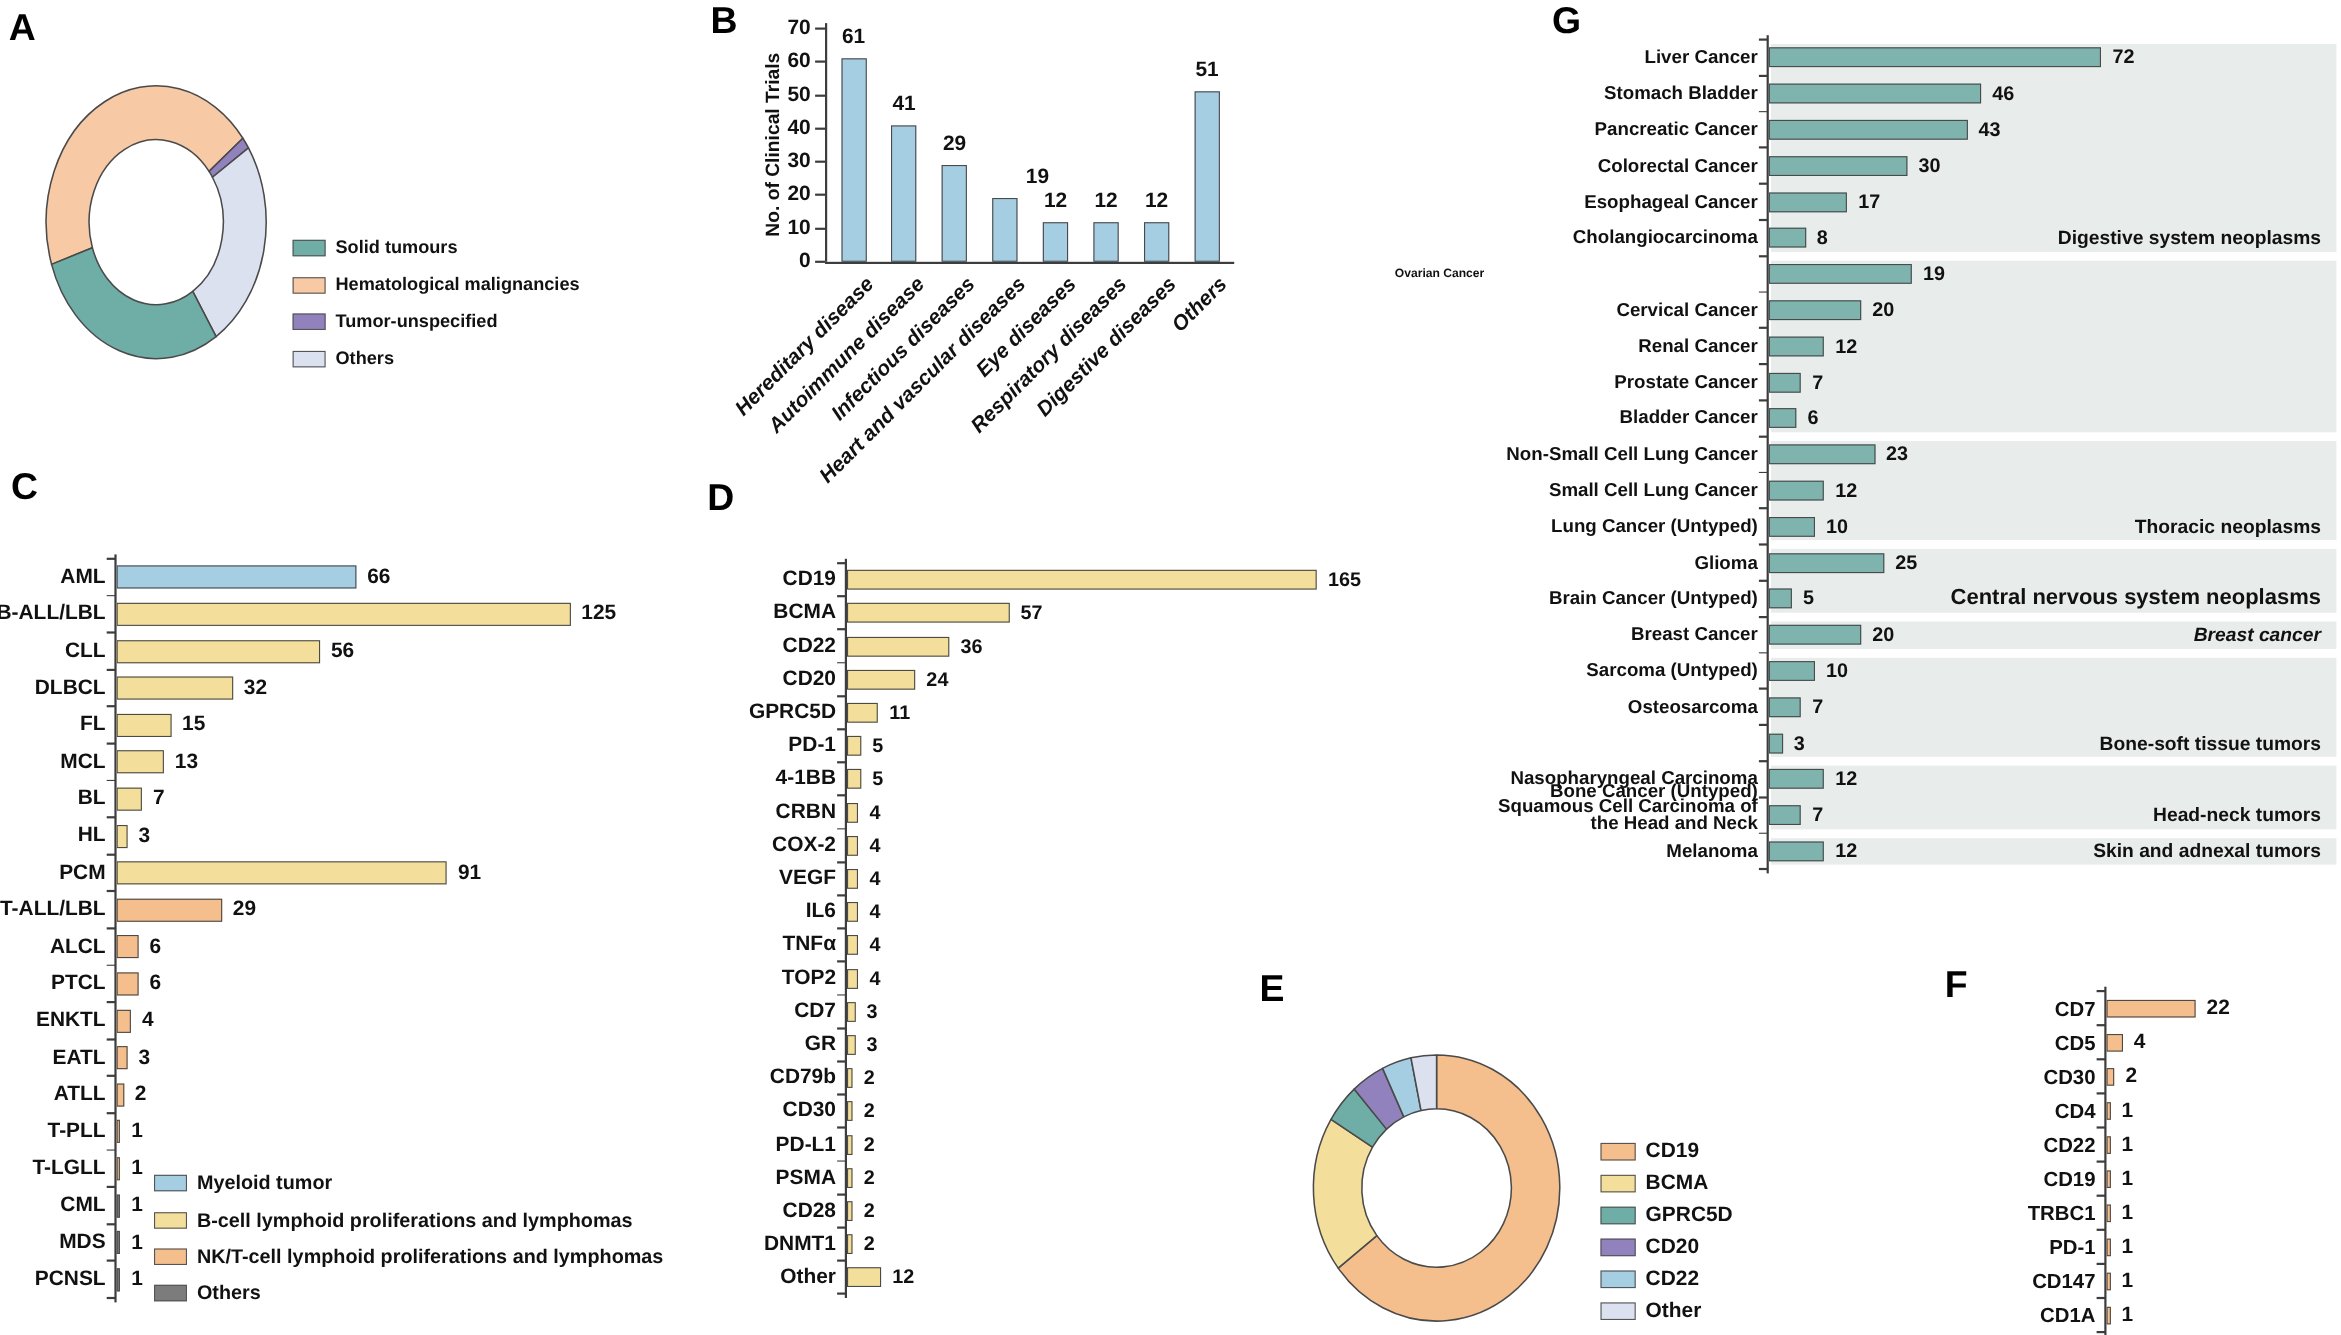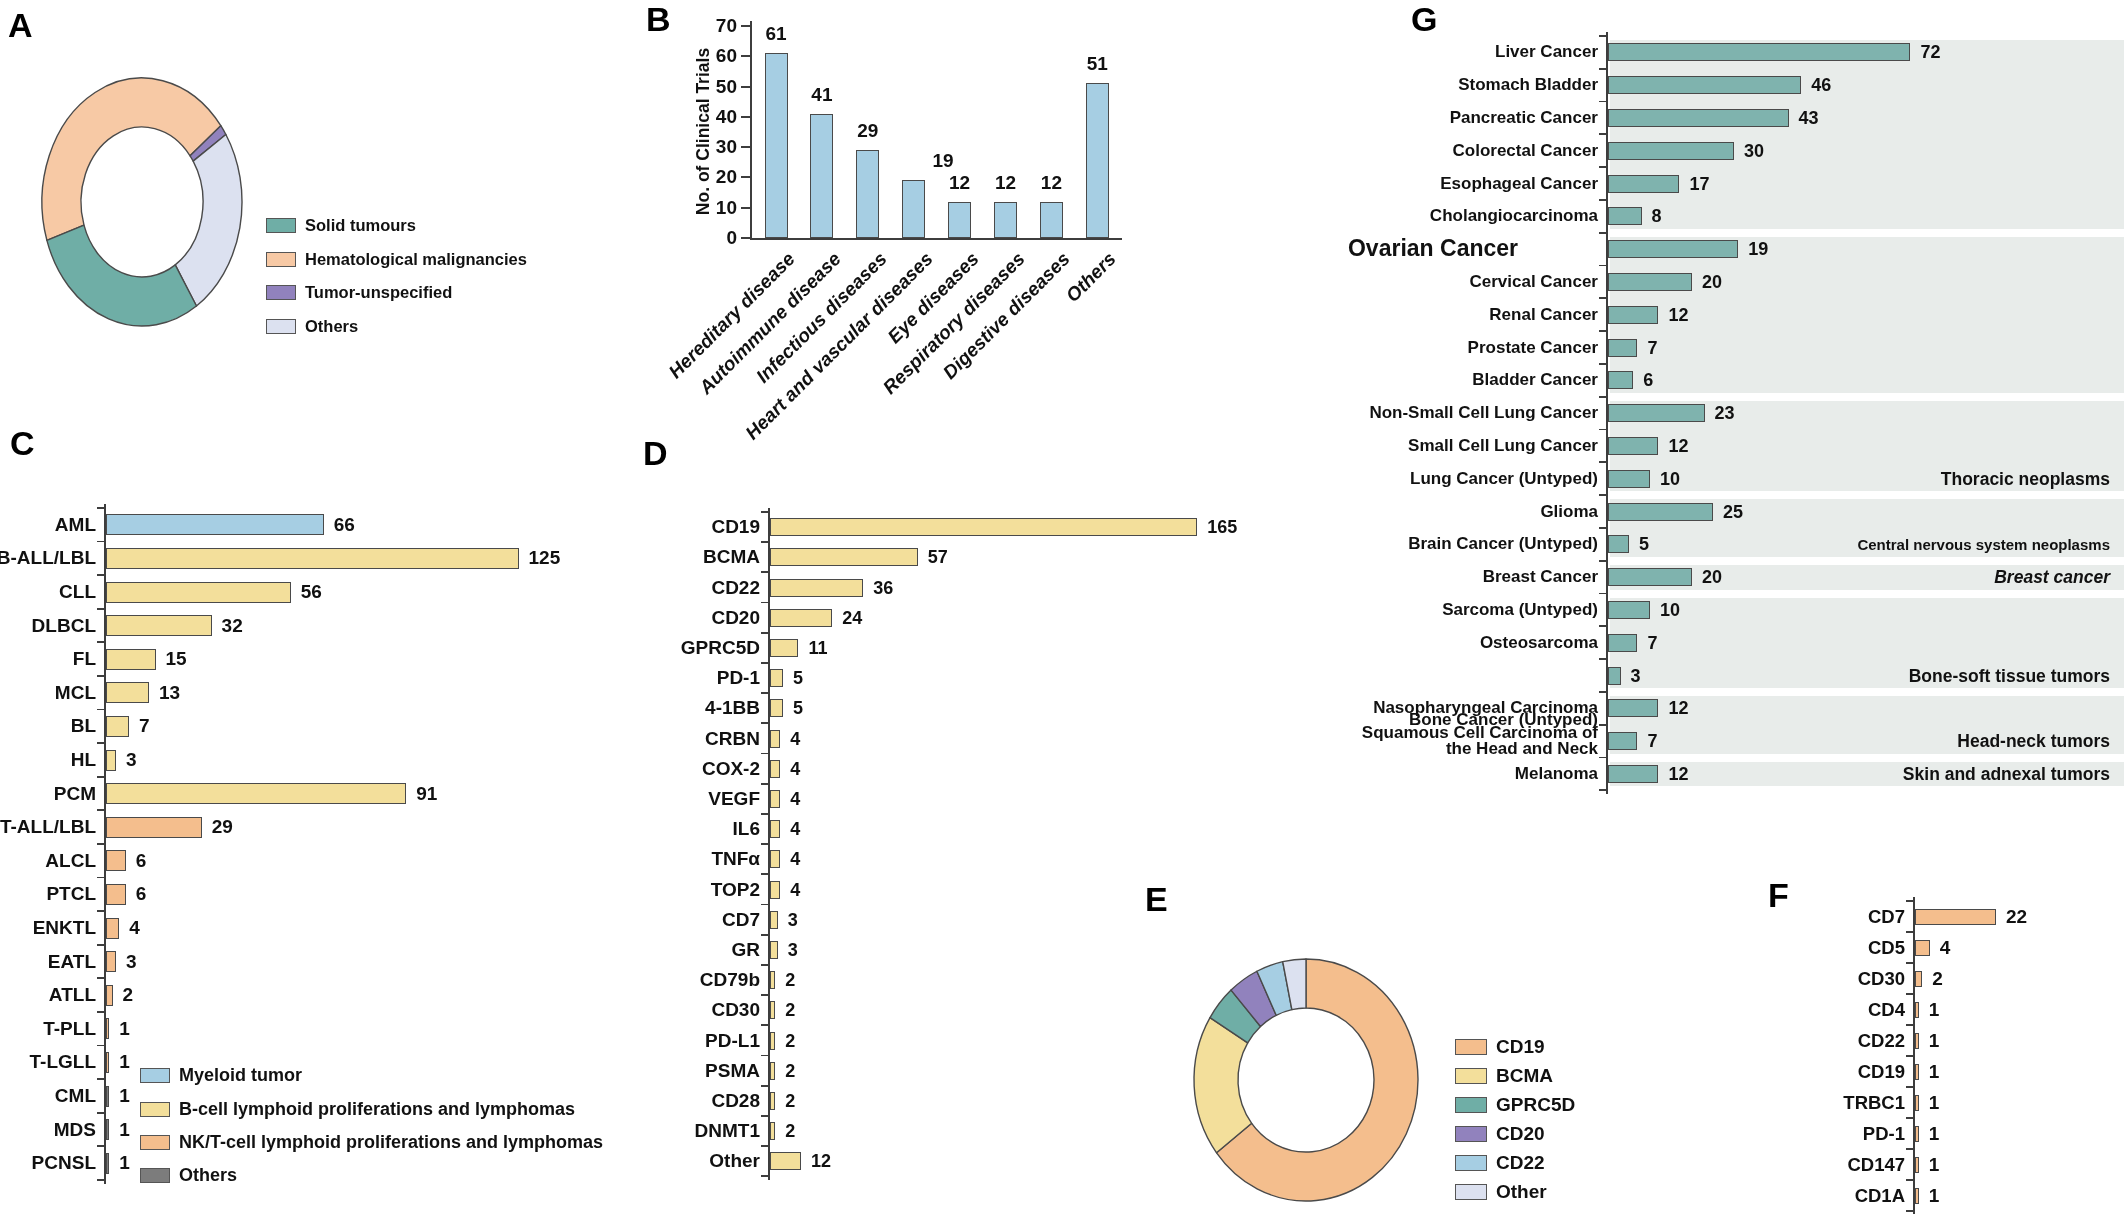--- a/index.html
+++ b/index.html
@@ -382,25 +382,26 @@
       <div class="lab" style="left: 1605px; top: 1164.5px; width: 300px; text-align: right; font-size: 18.5px; transform: translateY(-50%);">CD147</div>
       <div class="bar" style="left: 1915px; top: 1156.5px; width: 3.68px; height: 16px; background: rgb(244, 190, 141);"></div>
       <div class="val" style="left: 1928.68px; top: 1164.5px; font-size: 19px; transform: translateY(-50%);">1</div>
       <div class="lab" style="left: 1605px; top: 1195.5px; width: 300px; text-align: right; font-size: 18.5px; transform: translateY(-50%);">CD1A</div>
       <div class="bar" style="left: 1915px; top: 1187.5px; width: 3.68px; height: 16px; background: rgb(244, 190, 141);"></div>
       <div class="val" style="left: 1928.68px; top: 1195.5px; font-size: 19px; transform: translateY(-50%);">1</div>
     </div>
 
   <div class="chart">
       <div class="band" style="left: 1610px; top: 40px; width: 514px; height: 188.8px; background: rgb(232, 236, 234);"></div>
+      <div class="group-lab" style="left: 1510px; top: 216.4px; width: 600px; font-size: 17.5px; transform: translateY(-50%);">Digestive system neoplasms</div>
       <div class="band" style="left: 1610px; top: 236.8px; width: 514px; height: 156px; background: rgb(232, 236, 234);"></div>
       <div class="band" style="left: 1610px; top: 400.8px; width: 514px; height: 90.4px; background: rgb(232, 236, 234);"></div>
       <div class="group-lab" style="left: 1510px; top: 478.8px; width: 600px; font-size: 17.5px; transform: translateY(-50%);">Thoracic neoplasms</div>
       <div class="band" style="left: 1610px; top: 499.2px; width: 514px; height: 57.6px; background: rgb(232, 236, 234);"></div>
-      <div class="group-lab" style="left: 1510px; top: 544.4px; width: 600px; font-size: 15px; transform: translateY(-50%);">Central nervous system neoplasms</div>
+      <div class="group-lab" style="left: 1510px; top: 544.4px; width: 600px; font-size: 20px; transform: translateY(-50%);">Central nervous system neoplasms</div>
       <div class="band" style="left: 1610px; top: 564.8px; width: 514px; height: 24.8px; background: rgb(232, 236, 234);"></div>
       <div class="group-lab" style="left: 1510px; top: 577.2px; width: 600px; font-size: 17.5px; transform: translateY(-50%); font-style: italic;">Breast cancer</div>
       <div class="band" style="left: 1610px; top: 597.6px; width: 514px; height: 90.4px; background: rgb(232, 236, 234);"></div>
       <div class="group-lab" style="left: 1510px; top: 675.6px; width: 600px; font-size: 17.5px; transform: translateY(-50%);">Bone-soft tissue tumors</div>
       <div class="band" style="left: 1610px; top: 696px; width: 514px; height: 57.6px; background: rgb(232, 236, 234);"></div>
       <div class="group-lab" style="left: 1510px; top: 741.2px; width: 600px; font-size: 17.5px; transform: translateY(-50%);">Head-neck tumors</div>
       <div class="band" style="left: 1610px; top: 761.6px; width: 514px; height: 24.8px; background: rgb(232, 236, 234);"></div>
       <div class="group-lab" style="left: 1510px; top: 774px; width: 600px; font-size: 17.5px; transform: translateY(-50%);">Skin and adnexal tumors</div>
       <div class="axis" style="left: 1606px; top: 32px; width: 2.2px; height: 762.4px;"></div>
       <div class="tick" style="left: 1599px; top: 35px; width: 8px; height: 1.8px;"></div>
@@ -438,21 +439,21 @@
       <div class="val" style="left: 1798.6px; top: 118px; font-size: 18px; transform: translateY(-50%);">43</div>
       <div class="lab" style="left: 1268px; top: 150.8px; width: 330px; text-align: right; font-size: 17px; transform: translateY(-50%);">Colorectal Cancer</div>
       <div class="bar" style="left: 1608px; top: 141.8px; width: 126px; height: 18px; background: rgb(127, 179, 174);"></div>
       <div class="val" style="left: 1744px; top: 150.8px; font-size: 18px; transform: translateY(-50%);">30</div>
       <div class="lab" style="left: 1268px; top: 183.6px; width: 330px; text-align: right; font-size: 17px; transform: translateY(-50%);">Esophageal Cancer</div>
       <div class="bar" style="left: 1608px; top: 174.6px; width: 71.4px; height: 18px; background: rgb(127, 179, 174);"></div>
       <div class="val" style="left: 1689.4px; top: 183.6px; font-size: 18px; transform: translateY(-50%);">17</div>
       <div class="lab" style="left: 1268px; top: 216.4px; width: 330px; text-align: right; font-size: 17px; transform: translateY(-50%);">Cholangiocarcinoma</div>
       <div class="bar" style="left: 1608px; top: 207.4px; width: 33.6px; height: 18px; background: rgb(127, 179, 174);"></div>
       <div class="val" style="left: 1651.6px; top: 216.4px; font-size: 18px; transform: translateY(-50%);">8</div>
-      <div class="lab" style="left: 1268px; top: 249.2px; width: 330px; text-align: center; font-size: 23px; transform: translateY(-50%);">Ovarian Cancer</div>
+      <div class="lab" style="left: 1268px; top: 249.2px; width: 330px; text-align: left; font-size: 11px; transform: translateY(-50%);">Ovarian Cancer</div>
       <div class="bar" style="left: 1608px; top: 240.2px; width: 130.2px; height: 18px; background: rgb(127, 179, 174);"></div>
       <div class="val" style="left: 1748.2px; top: 249.2px; font-size: 18px; transform: translateY(-50%);">19</div>
       <div class="lab" style="left: 1268px; top: 282px; width: 330px; text-align: right; font-size: 17px; transform: translateY(-50%);">Cervical Cancer</div>
       <div class="bar" style="left: 1608px; top: 273px; width: 84px; height: 18px; background: rgb(127, 179, 174);"></div>
       <div class="val" style="left: 1702px; top: 282px; font-size: 18px; transform: translateY(-50%);">20</div>
       <div class="lab" style="left: 1268px; top: 314.8px; width: 330px; text-align: right; font-size: 17px; transform: translateY(-50%);">Renal Cancer</div>
       <div class="bar" style="left: 1608px; top: 305.8px; width: 50.4px; height: 18px; background: rgb(127, 179, 174);"></div>
       <div class="val" style="left: 1668.4px; top: 314.8px; font-size: 18px; transform: translateY(-50%);">12</div>
       <div class="lab" style="left: 1268px; top: 347.6px; width: 330px; text-align: right; font-size: 17px; transform: translateY(-50%);">Prostate Cancer</div>
       <div class="bar" style="left: 1608px; top: 338.6px; width: 29.4px; height: 18px; background: rgb(127, 179, 174);"></div>

